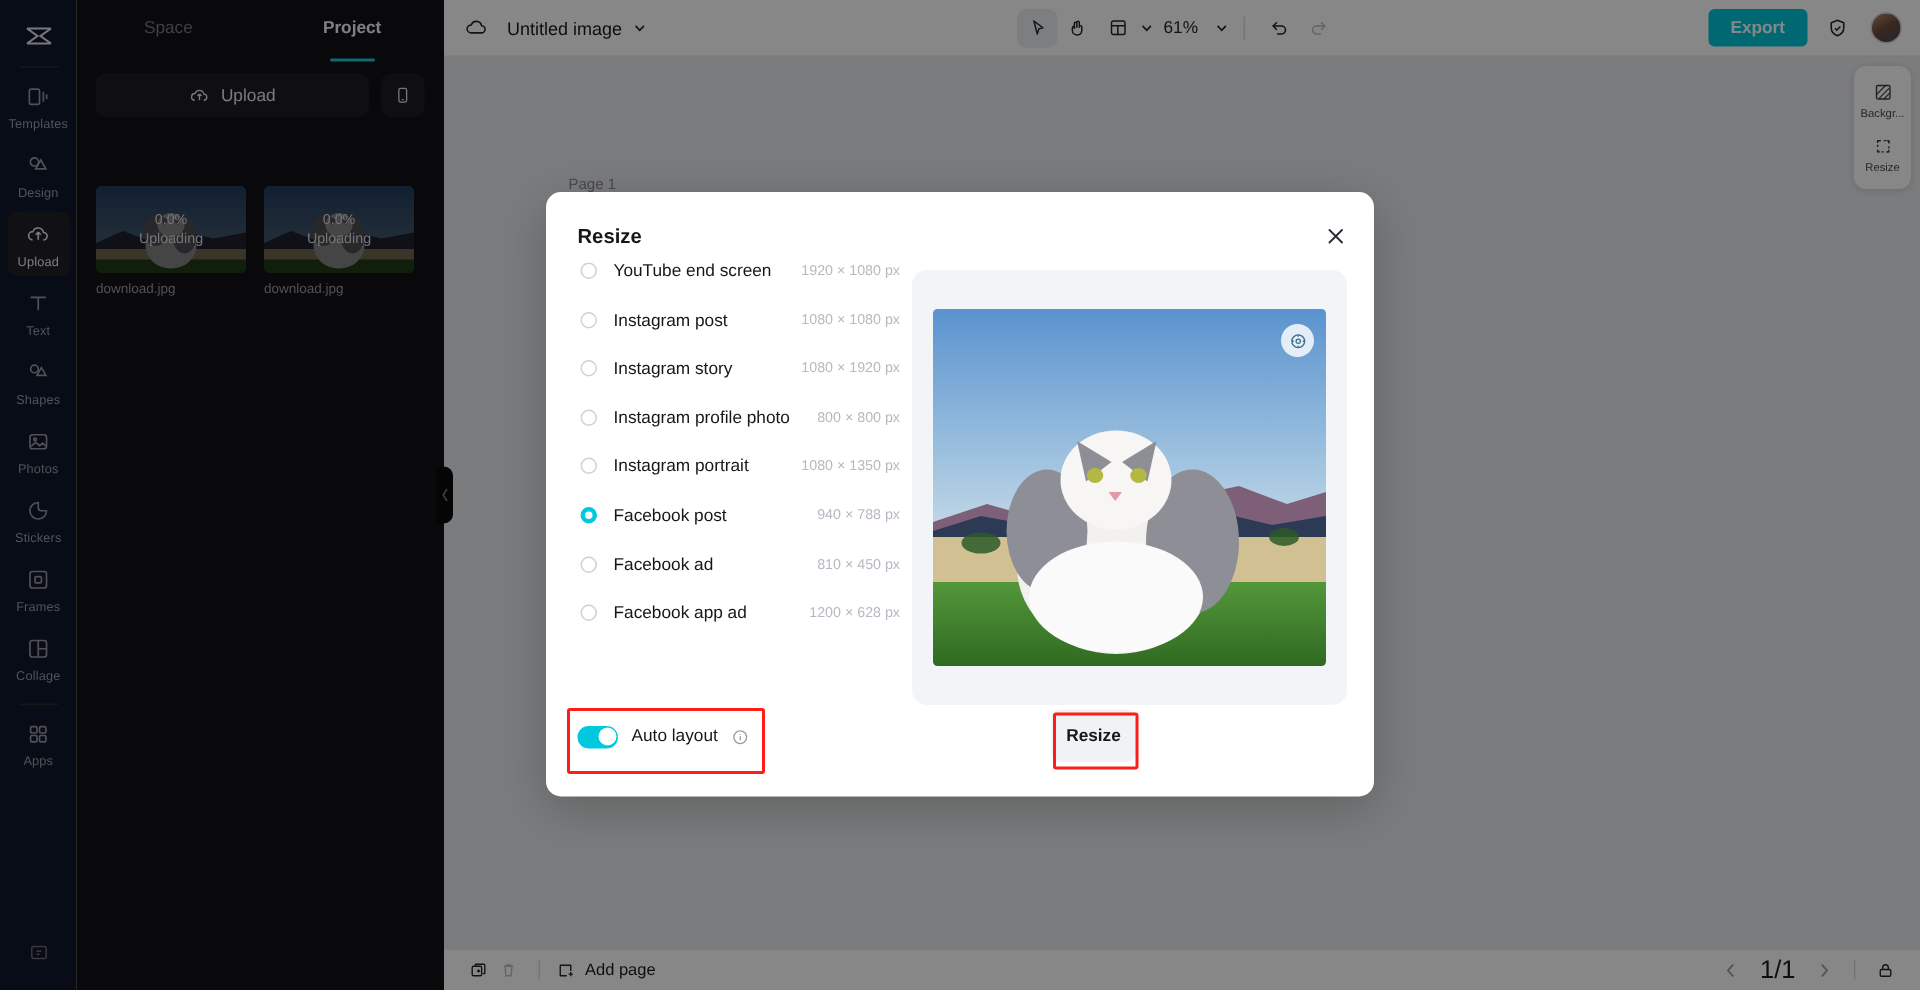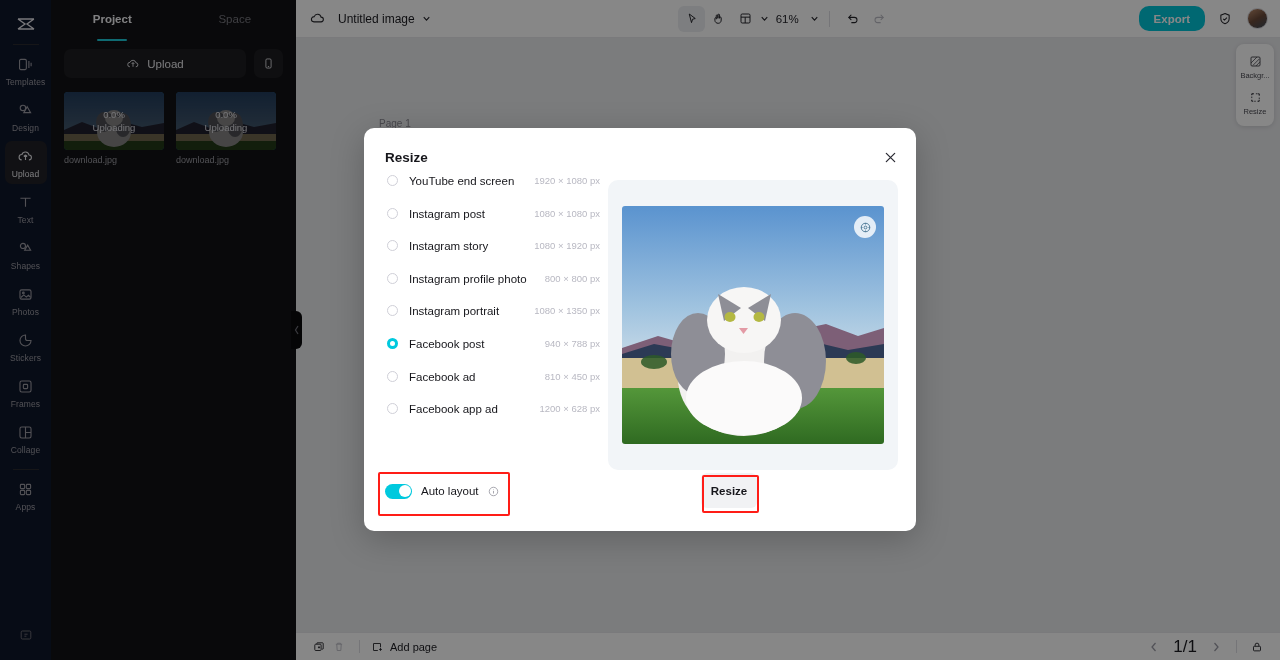--- a/index.html
+++ b/index.html
@@ -52,21 +52,21 @@
     font-size: 11.5px; color: #e6e6ea; cursor: pointer;
   }
   .upload-mobile {
     width: 29px; height: 29px; background: #1d1d21; border-radius: 7px;
     display:flex; align-items:center; justify-content:center; cursor: pointer;
   }
   .thumbs { display: flex; gap: 12px; padding: 14px 13px 0; }
   .thumb-wrap { width: 100px; cursor: pointer; }
   .thumb {
     width: 100px; height: 58px; border-radius: 4px; overflow: hidden;
-    position: relative; background: #0c4a6e;
+    position: relative; background: #0c4a6e; margin-top: 32px;
   }
   .thumb .photo { position:absolute; inset:0; }
   .thumb .shade { position:absolute; inset:0; background: rgba(0,0,0,.45); }
   .thumb .ovl {
     position:absolute; inset:0; display:flex; flex-direction:column;
     align-items:center; justify-content:center; gap: 2px;
   }
   .thumb .pct { font-size: 9.5px; color:#dcdce2; }
   .thumb .upl { font-size: 9.5px; color:#dcdce2; }
   .thumb-name { font-size: 9px; color: #9a9aa2; margin-top: 5px; }
@@ -89,21 +89,21 @@
   .doc-title { font-size: 12px; color: #1b1b20; margin-right: 6px; }
   .tb-spacer { flex: 1; }
   .tb-btn {
     width: 27px; height: 26px; border-radius: 6px; display:flex;
     align-items:center; justify-content:center; cursor: pointer;
   }
   .tb-btn.active { background: #eceef1; }
   .tb-zoom { font-size: 11.5px; color:#24242a; margin: 0 2px 0 6px; cursor: pointer; }
   .tb-sep { width:1px; height:16px; background:#dddde3; margin: 0 9px; }
   .export-btn {
-    height: 25px; padding: 0 15px; border-radius: 10px; background: #00c4d8;
+    height: 25px; padding: 0 15px; border-radius: 4px; background: #00c4d8;
     color:#fff; font-size: 11.5px; font-weight: bold;
     display:flex; align-items:center; justify-content:center; cursor: pointer;
   }
   .avatar {
     width: 21px; height: 21px; border-radius: 50%; margin-left: 10px;
     background: linear-gradient(150deg,#b98a6a 0%,#6b4b3a 50%,#3d4a57 100%);
     border: 1px solid #d8d8de; cursor: pointer;
   }
   .shield-btn { width: 24px; height:24px; display:flex; align-items:center; justify-content:center; margin-left: 8px; cursor:pointer; }
 
@@ -323,22 +323,22 @@
         <svg width="16" height="16" viewBox="0 0 20 20" fill="none" stroke="#6d6d76" stroke-width="1.2">
           <rect x="4" y="5" width="12" height="10" rx="1.5"></rect>
             <path d="M8 9h4M8 11.5h2.5"></path>
         </svg>
       </span>
     </div>
   </div>
 
   <div class="panel">
     <div class="panel-tabs">
+      <div class="panel-tab">Space</div>
       <div class="panel-tab active">Project</div>
-      <div class="panel-tab">Space</div>
     </div>
 
     <div class="panel-upload-row">
       <div class="upload-btn">
         <span>
           <svg width="14" height="14" viewBox="0 0 20 20" fill="none" stroke="#e6e6ea" stroke-width="1.3">
             <path d="M5.5 14a3.2 3.2 0 01.3-6.4 4.3 4.3 0 018.3.6A2.9 2.9 0 0114 14"></path>
             <path d="M10 14V8m0 0L8 10m2-2l2 2"></path>
           </svg>
         </span>

